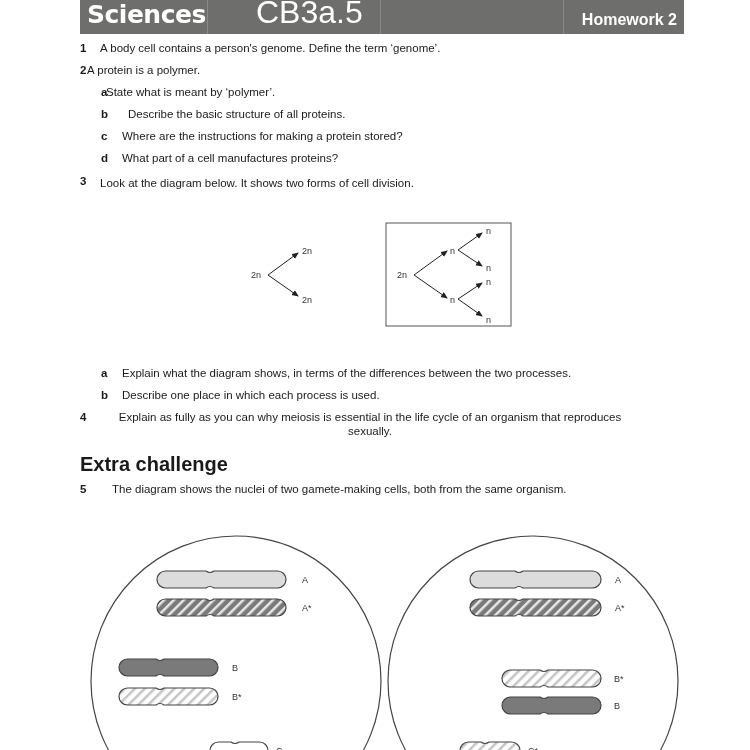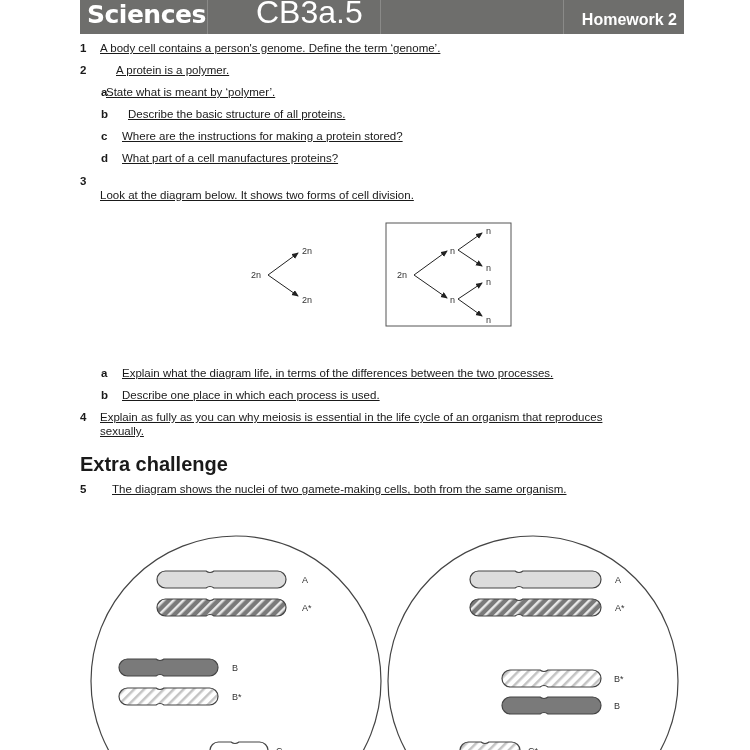--- a/index.html
+++ b/index.html
@@ -11,22 +11,22 @@
     .h-subject span { position: absolute; left: 7px; bottom: 5px; font-family: "DejaVu Sans", sans-serif; font-weight: bold; font-size: 25px; letter-spacing: -0.5px; text-align: center; }
     .h-code { width: 172px; }
     .h-code span { position: absolute; left: 48px; bottom: 3px; font-size: 32px; }
     .h-blank { width: 182px; }
     .h-topic { flex: 1; }
     .h-topic .t1 { position: absolute; right: 7px; top: -4px; font-weight: bold; font-size: 16px; white-space: nowrap; }
     .h-topic .t2 { position: absolute; right: 7px; bottom: 5px; font-weight: bold; font-size: 16px; white-space: nowrap; margin-left: 33px; }
 
     .q { position: absolute; font-size: 11.5px; line-height: 14px; }
     .qn { position: absolute; font-weight: bold; }
-    .qt { position: absolute; white-space: nowrap; text-decoration: underline; }
-    .qt.wrap { white-space: normal; width: 540px; }
+    .qt { position: absolute; white-space: nowrap; }
+    .qt.wrap { white-space: normal; width: 540px; text-align: center; }
 
     .heading { position: absolute; left: 80px; top: 453px; font-size: 20px; font-weight: bold; }
 
     svg.diag { position: absolute; left: 0; top: 0; overflow: visible; }
     .lbl { font-family: "Liberation Sans", sans-serif; font-size: 9px; fill: #333; }
     .clbl { font-family: "Liberation Sans", sans-serif; font-size: 9px; fill: #333; }
   </style>
 </head>
 <body>
 
@@ -44,34 +44,34 @@
   </div>
 </div>
 
 <div class="q">
   <span class="qn" style="left:80px;top:41px;">1</span>
   <span class="qt" style="left:100px;top:41px;">A body cell contains a person's genome. Define the term ‘genome’.</span>
 </div>
 
 <div class="q">
   <span class="qn" style="left:80px;top:63px;">2</span>
-  <span class="qt" style="left:116px;top:63px;">A protein is a polymer.</span>
+  <span class="qt" style="left:87px;top:63px;">A protein is a polymer.</span>
   <span class="qn" style="left:101px;top:85px;">a</span>
   <span class="qt" style="left:106px;top:85px;">State what is meant by ‘polymer’.</span>
   <span class="qn" style="left:101px;top:107px;">b</span>
   <span class="qt" style="left:128px;top:107px;">Describe the basic structure of all proteins.</span>
   <span class="qn" style="left:101px;top:129px;">c</span>
   <span class="qt" style="left:122px;top:129px;text-align:right;">Where are the instructions for making a protein stored?</span>
   <span class="qn" style="left:101px;top:151px;">d</span>
   <span class="qt" style="left:122px;top:151px;">What part of a cell manufactures proteins?</span>
 </div>
 
 <div class="q">
   <span class="qn" style="left:80px;top:174px;">3</span>
-  <span class="qt" style="left:100px;top:188px;">Look at the diagram below. It shows two forms of cell division.</span>
+  <span class="qt" style="left:100px;top:176px;">Look at the diagram below. It shows two forms of cell division.</span>
 </div>
 
 <svg class="diag" width="750" height="750">
   <defs>
     <marker id="arr" markerWidth="8" markerHeight="8" refX="6" refY="3" orient="auto" markerUnits="userSpaceOnUse">
       <path d="M0,0 L7,3 L0,6 z" fill="#222"></path>
     </marker>
   </defs>
 
   <g>
@@ -95,21 +95,21 @@
     <line x1="458" y1="299" x2="482" y2="316" stroke="#222" stroke-width="1" marker-end="url(#arr)"></line>
     <text class="lbl" x="486" y="234">n</text>
     <text class="lbl" x="486" y="271">n</text>
     <text class="lbl" x="486" y="285">n</text>
     <text class="lbl" x="486" y="323">n</text>
   </g>
 </svg>
 
 <div class="q">
   <span class="qn" style="left:101px;top:366px;">a</span>
-  <span class="qt" style="left:122px;top:366px;">Explain what the diagram life, in terms of the differences between the two processes.</span>
+  <span class="qt" style="left:122px;top:366px;">Explain what the diagram shows, in terms of the differences between the two processes.</span>
   <span class="qn" style="left:101px;top:388px;">b</span>
   <span class="qt" style="left:122px;top:388px;">Describe one place in which each process is used.</span>
 </div>
 
 <div class="q">
   <span class="qn" style="left:80px;top:410px;">4</span>
   <span class="qt wrap" style="left:100px;top:410px;">Explain as fully as you can why meiosis is essential in the life cycle of an organism that reproduces sexually.</span>
 </div>
 
 <div class="heading">Extra challenge</div>

